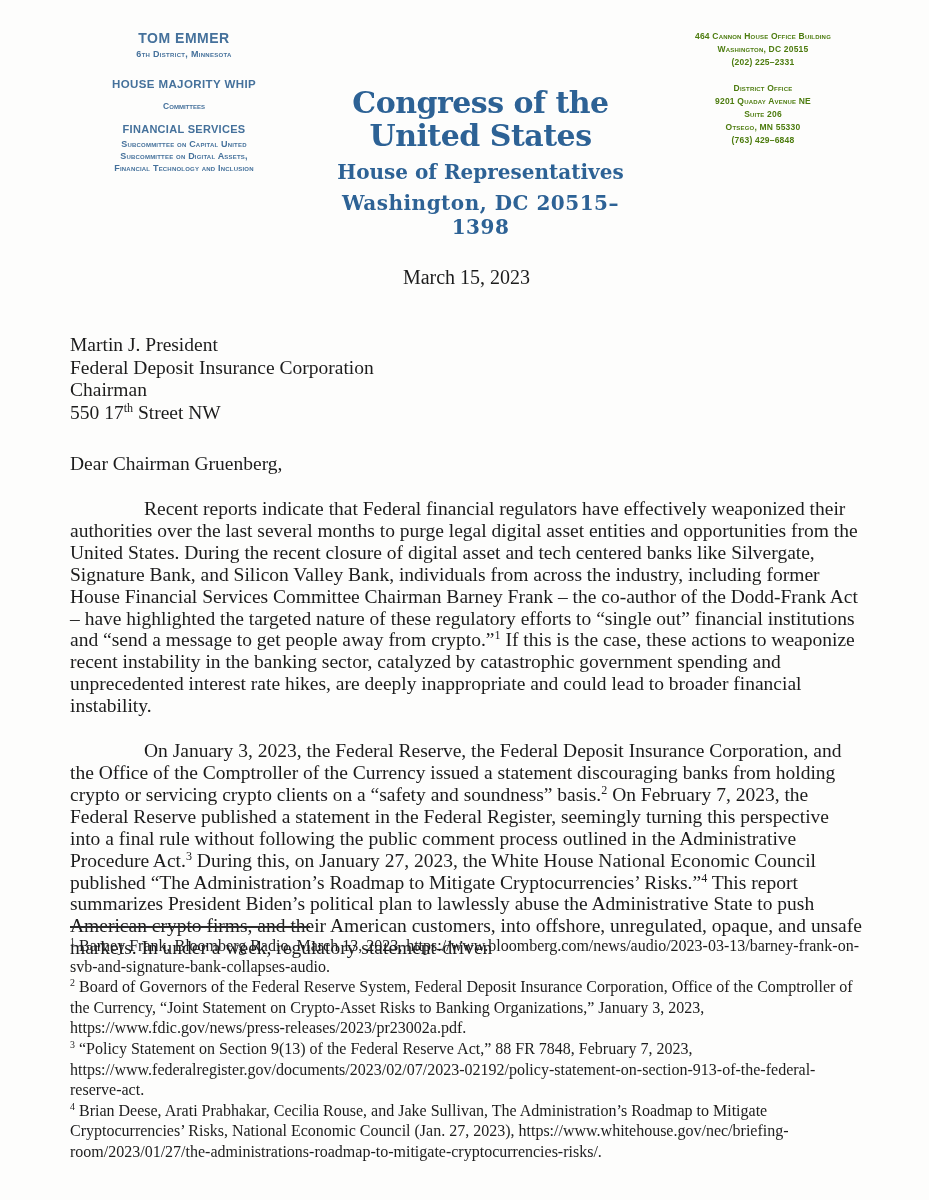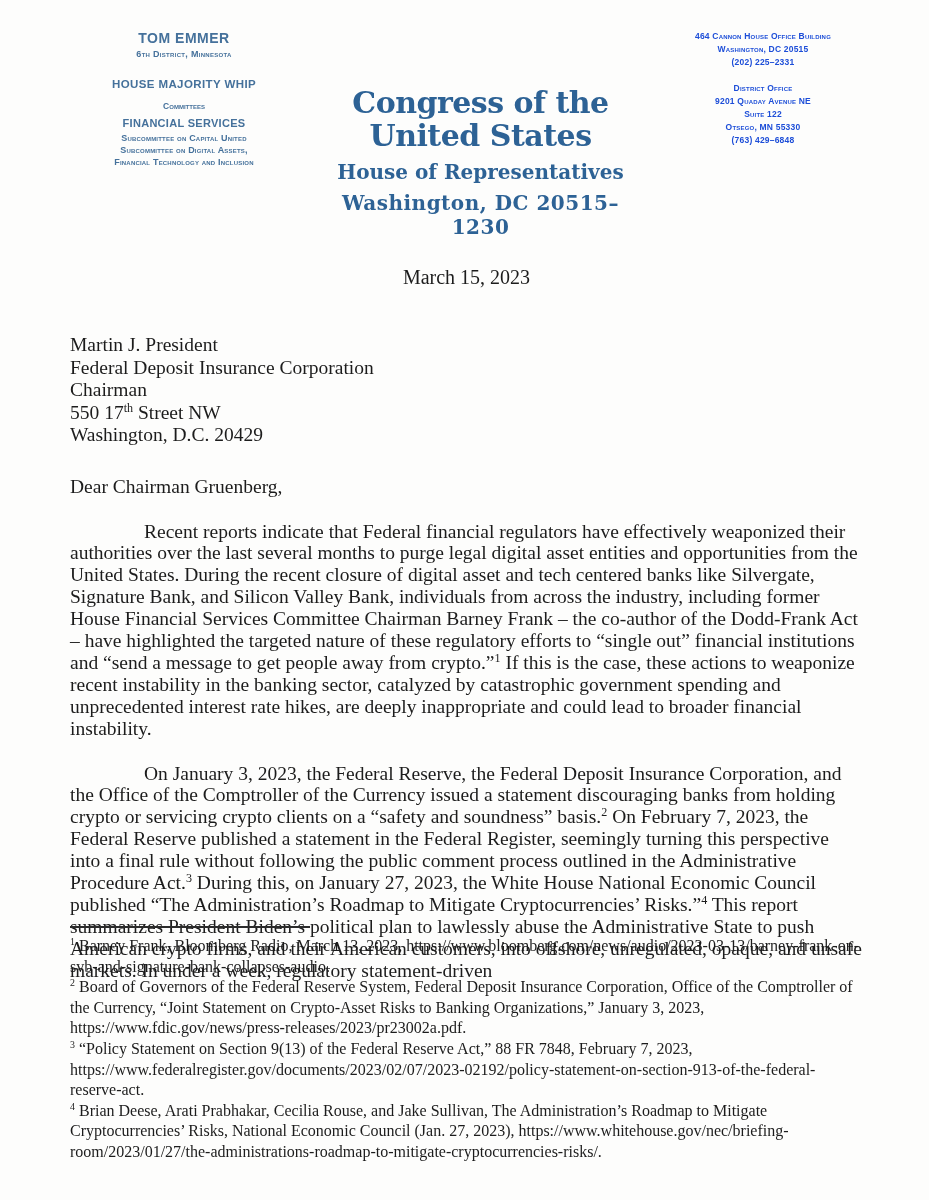--- a/index.html
+++ b/index.html
@@ -19,21 +19,21 @@
   .letterhead { display: flex; justify-content: space-between; align-items: flex-start; gap: 36px; }
   .lh-left {
     width: 228px; text-align: center; flex-shrink: 0;
     font-family: "Liberation Sans", sans-serif;
     color: #45719b;
   }
   .lh-left .member-name { font-size: 14px; font-weight: bold; letter-spacing: .5px; }
   .lh-left .member-district { font-size: 9px; font-variant: small-caps; font-weight: bold; margin-top: 3px; letter-spacing: .3px; }
   .lh-left .member-title { font-size: 11.5px; font-weight: bold; margin-top: 19px; letter-spacing: .4px; }
   .lh-left .committees-label { font-size: 8.5px; font-variant: small-caps; font-weight: bold; margin-top: 11px; }
-  .lh-left .committee-name { font-size: 11px; font-weight: bold; margin-top: 6px; letter-spacing: .3px; }
+  .lh-left .committee-name { font-size: 11px; font-weight: bold; margin-top: 12px; letter-spacing: .3px; }
   .lh-left .subcommittee { font-size: 9px; font-variant: small-caps; font-weight: bold; margin-top: 2px; letter-spacing: .2px; }
   .lh-left .subcommittee.first { margin-top: 4px; }
 
   .lh-center { flex: 1; text-align: center; padding-top: 56px; color: #2d6295; }
   .lh-center .congress {
     font-family: "DejaVu Serif", serif;
     font-weight: bold; font-size: 30px; letter-spacing: -0.5px;
     line-height: 1.1;
   }
   .lh-center .house {
@@ -41,21 +41,21 @@
     font-weight: bold; font-size: 20px; margin-top: 8px;
   }
   .lh-center .washdc {
     font-family: "DejaVu Serif", serif;
     font-weight: bold; font-size: 20px; margin-top: 7px; letter-spacing: .5px;
   }
 
   .lh-right {
     width: 200px; text-align: center; flex-shrink: 0;
     font-family: "Liberation Sans", sans-serif;
-    color: #1d4ed8; font-weight: bold;
+    color: #4d7c0f; font-weight: bold;
   }
   .lh-right .office-line { font-size: 8.5px; font-variant: small-caps; line-height: 13px; letter-spacing: .2px; }
   .lh-right .district-office-label { margin-top: 13px; }
 
   
   .date-line { text-align: center; font-size: 20px; margin-top: 27px; }
   .recipient { margin-top: 45px; font-size: 19.5px; line-height: 22.5px; }
   sup { font-size: 0.62em; vertical-align: super; line-height: 0; }
   .salutation { margin-top: 29px; font-size: 19.5px; }
   .body-para {
@@ -85,44 +85,43 @@
       <div class="committees-label">Committees</div>
       <div class="committee-name">FINANCIAL SERVICES</div>
       <div class="subcommittee first">Subcommittee on Capital United</div>
       <div class="subcommittee">Subcommittee on Digital Assets,</div>
       <div class="subcommittee">Financial Technology and Inclusion</div>
     </div>
 
     <div class="lh-center">
       <div class="congress">Congress of the United States</div>
       <div class="house">House of Representatives</div>
-      <div class="washdc">Washington, DC 20515–1230</div>
+      <div class="washdc">Washington, DC 20515–1398</div>
     </div>
 
     <div class="lh-right">
       <div class="office-line">464 Cannon House Office Building</div>
       <div class="office-line">Washington, DC 20515</div>
       <div class="office-line">(202) 225–2331</div>
       <div class="office-line district-office-label">District Office</div>
       <div class="office-line">9201 Quaday Avenue NE</div>
-      <div class="office-line">Suite 122</div>
+      <div class="office-line">Suite 206</div>
       <div class="office-line">Otsego, MN 55330</div>
       <div class="office-line">(763) 429–6848</div>
     </div>
 
   </div>
 
   <div class="date-line">March 15, 2023</div>
 
   <div class="recipient">
     <div>Martin J. President</div>
     <div>Federal Deposit Insurance Corporation</div>
     <div>Chairman</div>
     <div>550 17<sup>th</sup> Street NW</div>
-    <div>Washington, D.C. 20429</div>
   </div>
 
   <div class="salutation">Dear Chairman Gruenberg,</div>
 
   <p class="body-para">Recent reports indicate that Federal financial regulators have effectively weaponized their authorities over the last several months to purge legal digital asset entities and opportunities from the United States. During the recent closure of digital asset and tech centered banks like Silvergate, Signature Bank, and Silicon Valley Bank, individuals from across the industry, including former House Financial Services Committee Chairman Barney Frank – the co-author of the Dodd-Frank Act – have highlighted the targeted nature of these regulatory efforts to “single out” financial institutions and “send a message to get people away from crypto.”<sup>1</sup> If this is the case, these actions to weaponize recent instability in the banking sector, catalyzed by catastrophic government spending and unprecedented interest rate hikes, are deeply inappropriate and could lead to broader financial instability.</p>
 
   <p class="body-para">On January 3, 2023, the Federal Reserve, the Federal Deposit Insurance Corporation, and the Office of the Comptroller of the Currency issued a statement discouraging banks from holding crypto or servicing crypto clients on a “safety and soundness” basis.<sup>2</sup> On February 7, 2023, the Federal Reserve published a statement in the Federal Register, seemingly turning this perspective into a final rule without following the public comment process outlined in the Administrative Procedure Act.<sup>3</sup> During this, on January 27, 2023, the White House National Economic Council published “The Administration’s Roadmap to Mitigate Cryptocurrencies’ Risks.”<sup>4</sup> This report summarizes President Biden’s political plan to lawlessly abuse the Administrative State to push American crypto firms, and their American customers, into offshore, unregulated, opaque, and unsafe markets. In under a week, regulatory statement-driven</p>
 
   <div class="footnotes">
     <hr class="fn-rule">

